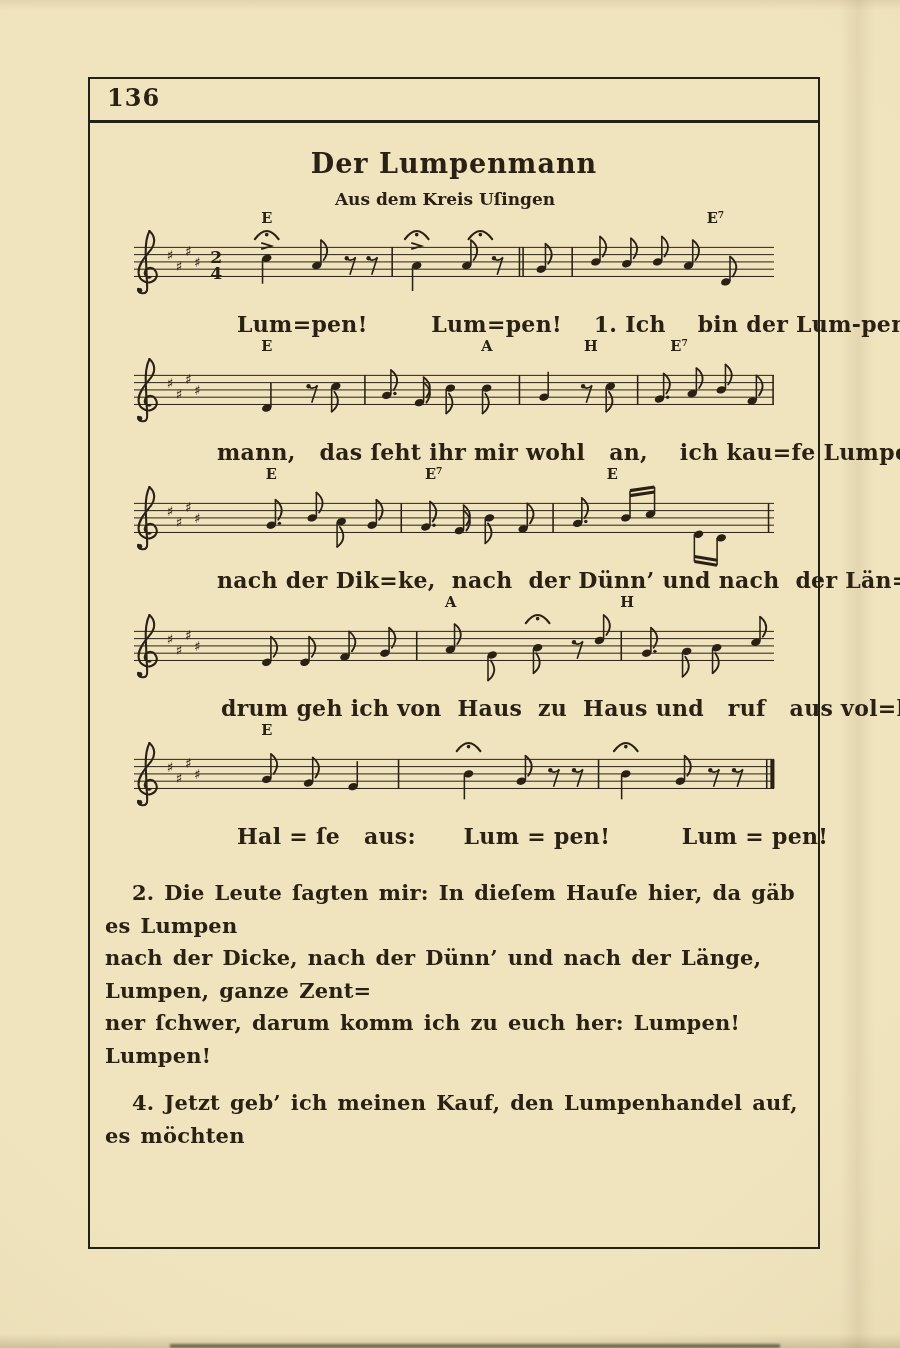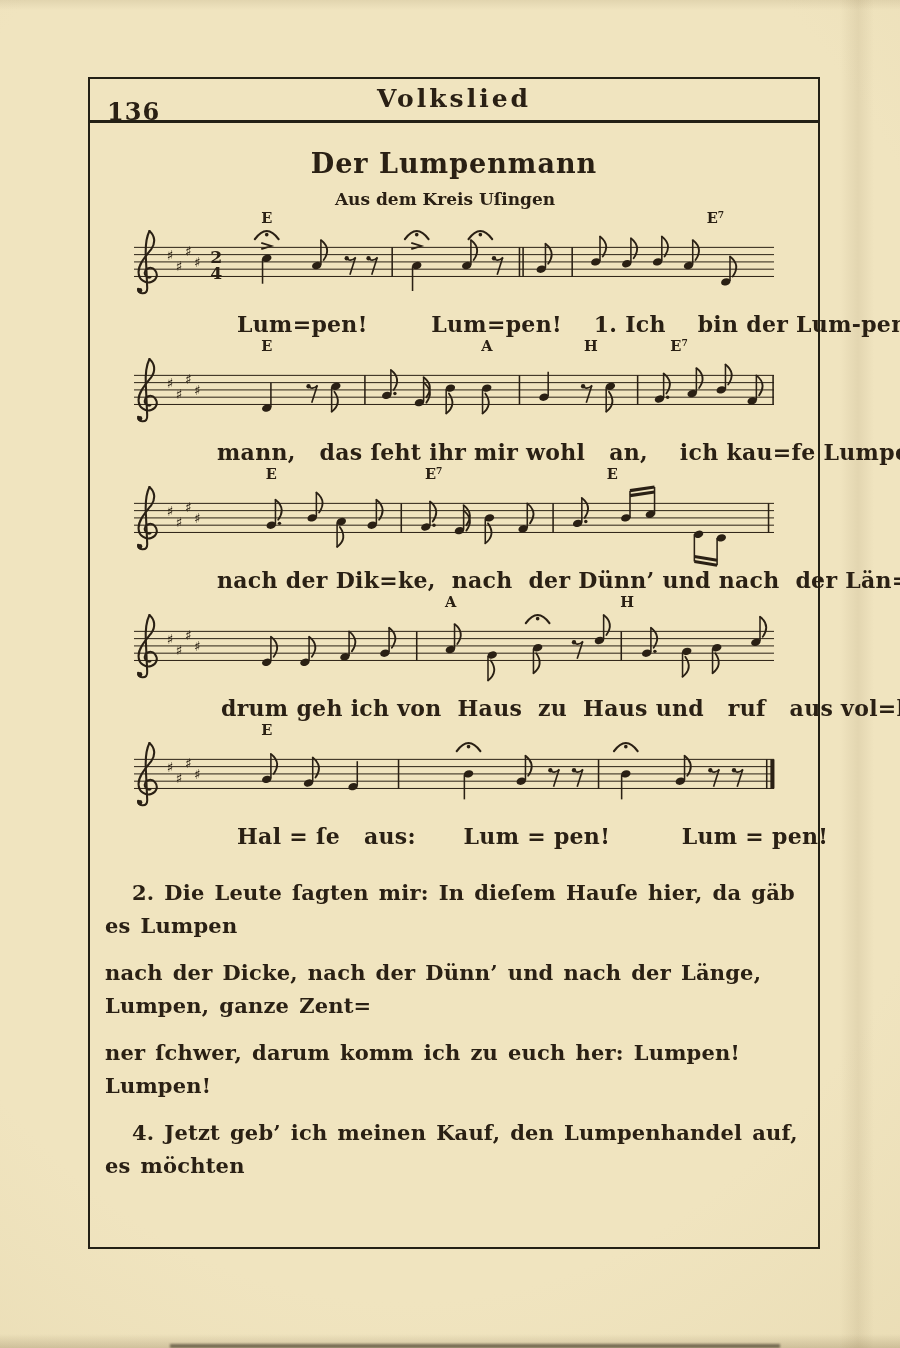--- a/index.html
+++ b/index.html
@@ -9,44 +9,43 @@
       linear-gradient(90deg, rgba(0,0,0,0) 840px, rgba(110,88,50,.10) 858px, rgba(0,0,0,0) 874px),
       linear-gradient(180deg, rgba(120,100,60,.12) 0px, rgba(0,0,0,0) 10px),
       linear-gradient(0deg, rgba(100,80,45,.22) 0px, rgba(0,0,0,0) 14px),
       radial-gradient(125% 105% at 45% 42%, #f0e4bf 52%, #e9dcb4 75%, #ddcda2 94%, #d3c295 100%);
     color:#2a2014;}
   .page::after{content:"";position:absolute;left:170px;right:120px;bottom:0;height:4px;
     background:rgba(40,32,18,.55);filter:blur(1px);}
   .frame{position:absolute;left:88px;top:77px;width:732px;height:1172px;box-sizing:border-box;
     border:2.5px solid #232015;}
   .pagehead{height:41px;border-bottom:3px solid #232015;position:relative;}
-  .pnum{position:absolute;left:17px;top:18px;font-size:24px;font-weight:bold;letter-spacing:1px;}
+  .pnum{position:absolute;left:17px;top:4px;font-size:24px;font-weight:bold;letter-spacing:1px;}
   .ptitle{position:absolute;left:0;right:0;top:5px;text-align:center;font-size:25px;font-weight:bold;letter-spacing:3px;}
   .pbody{padding:0 9px;}
   h1{margin:25px 0 0 0;text-align:center;font-size:27px;font-weight:bold;letter-spacing:1px;}
   .attrib{margin:10px 18px 0 0;text-align:center;font-size:17px;font-weight:bold;}
   .score{margin-top:0px;}
   .system{margin-top:2px;}
   .system svg{display:block;width:700px;height:100px;margin:0 auto;}
   .lyric{font-size:22px;font-weight:bold;white-space:pre;line-height:26px;margin-top:0px;letter-spacing:.3px;}
   .lx0{padding-left:138px;} .lx1{padding-left:118px;} .lx2{padding-left:118px;}
   .lx3{padding-left:122px;} .lx4{padding-left:138px;text-align:right;}
   .verses{margin-top:28px;padding:0 6px;}
   .verse{margin:0 0 15px 0;font-size:21px;font-weight:bold;line-height:32.5px;letter-spacing:.2px;word-spacing:2.5px;}
-  .vl{display:block;margin-top:15px;}
+  .vl{display:block;}
   .vl:first-child{text-indent:27px;}
 </style>
 </head>
 <body>
 
 <div class="page">
   <div class="frame">
     <div class="pagehead">
       <span class="pnum">136</span>
-      <span class="ptitle">Volkslied</span>
     </div>
     <div class="pbody">
       <h1>Der Lumpenmann</h1>
       <div class="attrib">Aus dem Kreis Uſingen</div>
 
       <div class="score">
         <div class="system">
           <svg viewBox="0 0 712 110">
               <line x1="4" y1="40" x2="708" y2="40" stroke="#2a2014" stroke-width="1.1"></line>
               <line x1="4" y1="48" x2="708" y2="48" stroke="#2a2014" stroke-width="1.1"></line>

